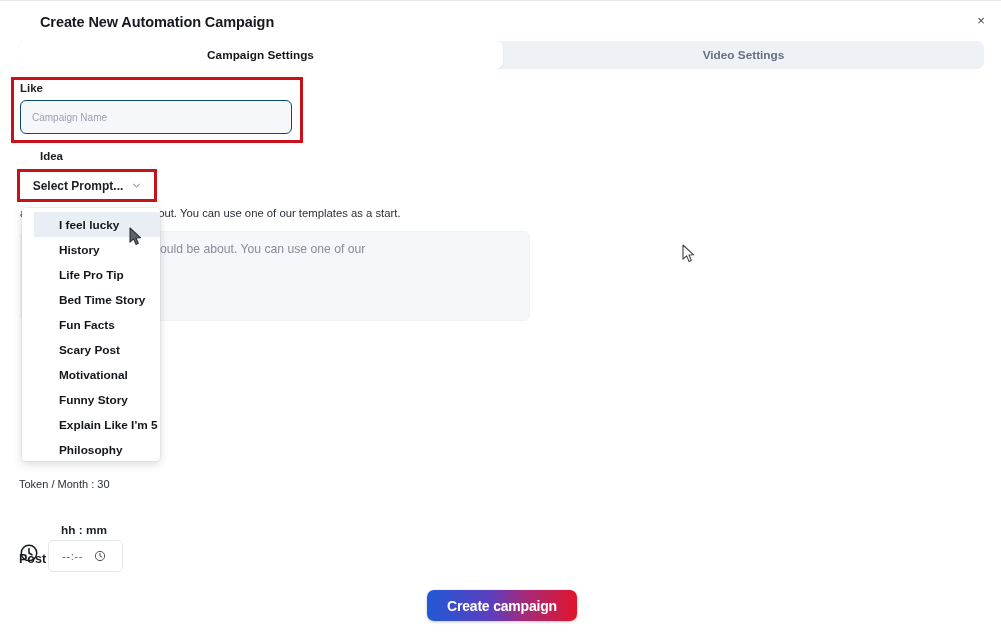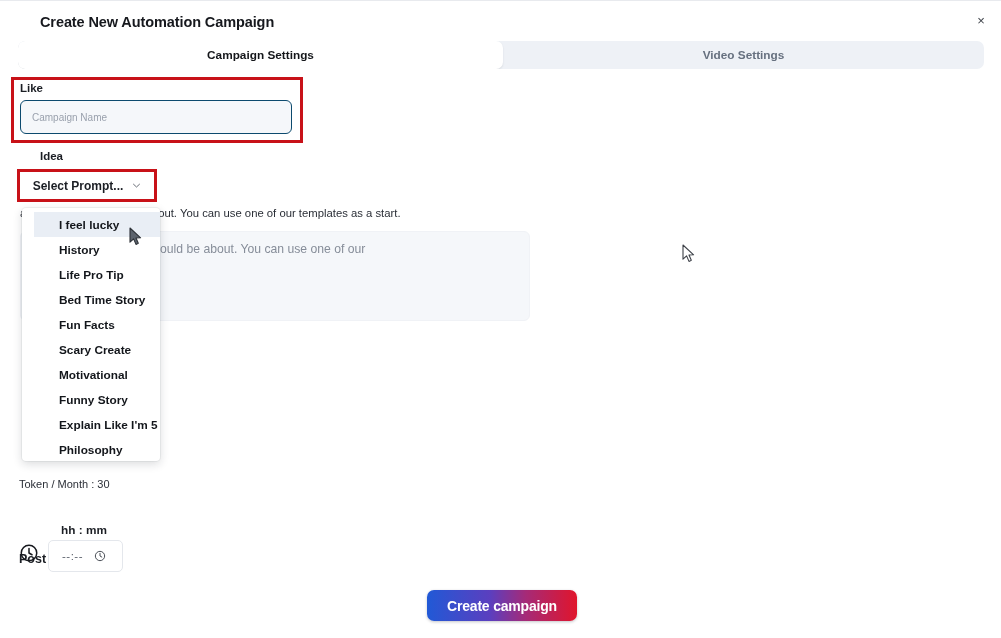--- a/index.html
+++ b/index.html
@@ -354,21 +354,21 @@
       <path d="M2 4.3 L6 8 L10 4.3" stroke="currentColor" stroke-width="1.2" stroke-linecap="round" stroke-linejoin="round"></path>
     </svg>
   </div>
 
   <div id="prompt-menu">
       <div class="menu-item highlighted">I feel lucky</div>
       <div class="menu-item">History</div>
       <div class="menu-item">Life Pro Tip</div>
       <div class="menu-item">Bed Time Story</div>
       <div class="menu-item">Fun Facts</div>
-      <div class="menu-item">Scary Create</div>
+      <div class="menu-item">Scary Post</div>
       <div class="menu-item">Motivational</div>
       <div class="menu-item">Funny Story</div>
       <div class="menu-item">Explain Like I'm 5</div>
       <div class="menu-item">Philosophy</div>
     </div>
 
   <div id="token-line">Token / Month : 30</div>
 
   <div class="field-label" id="post-time-label">Post Time</div>
 

